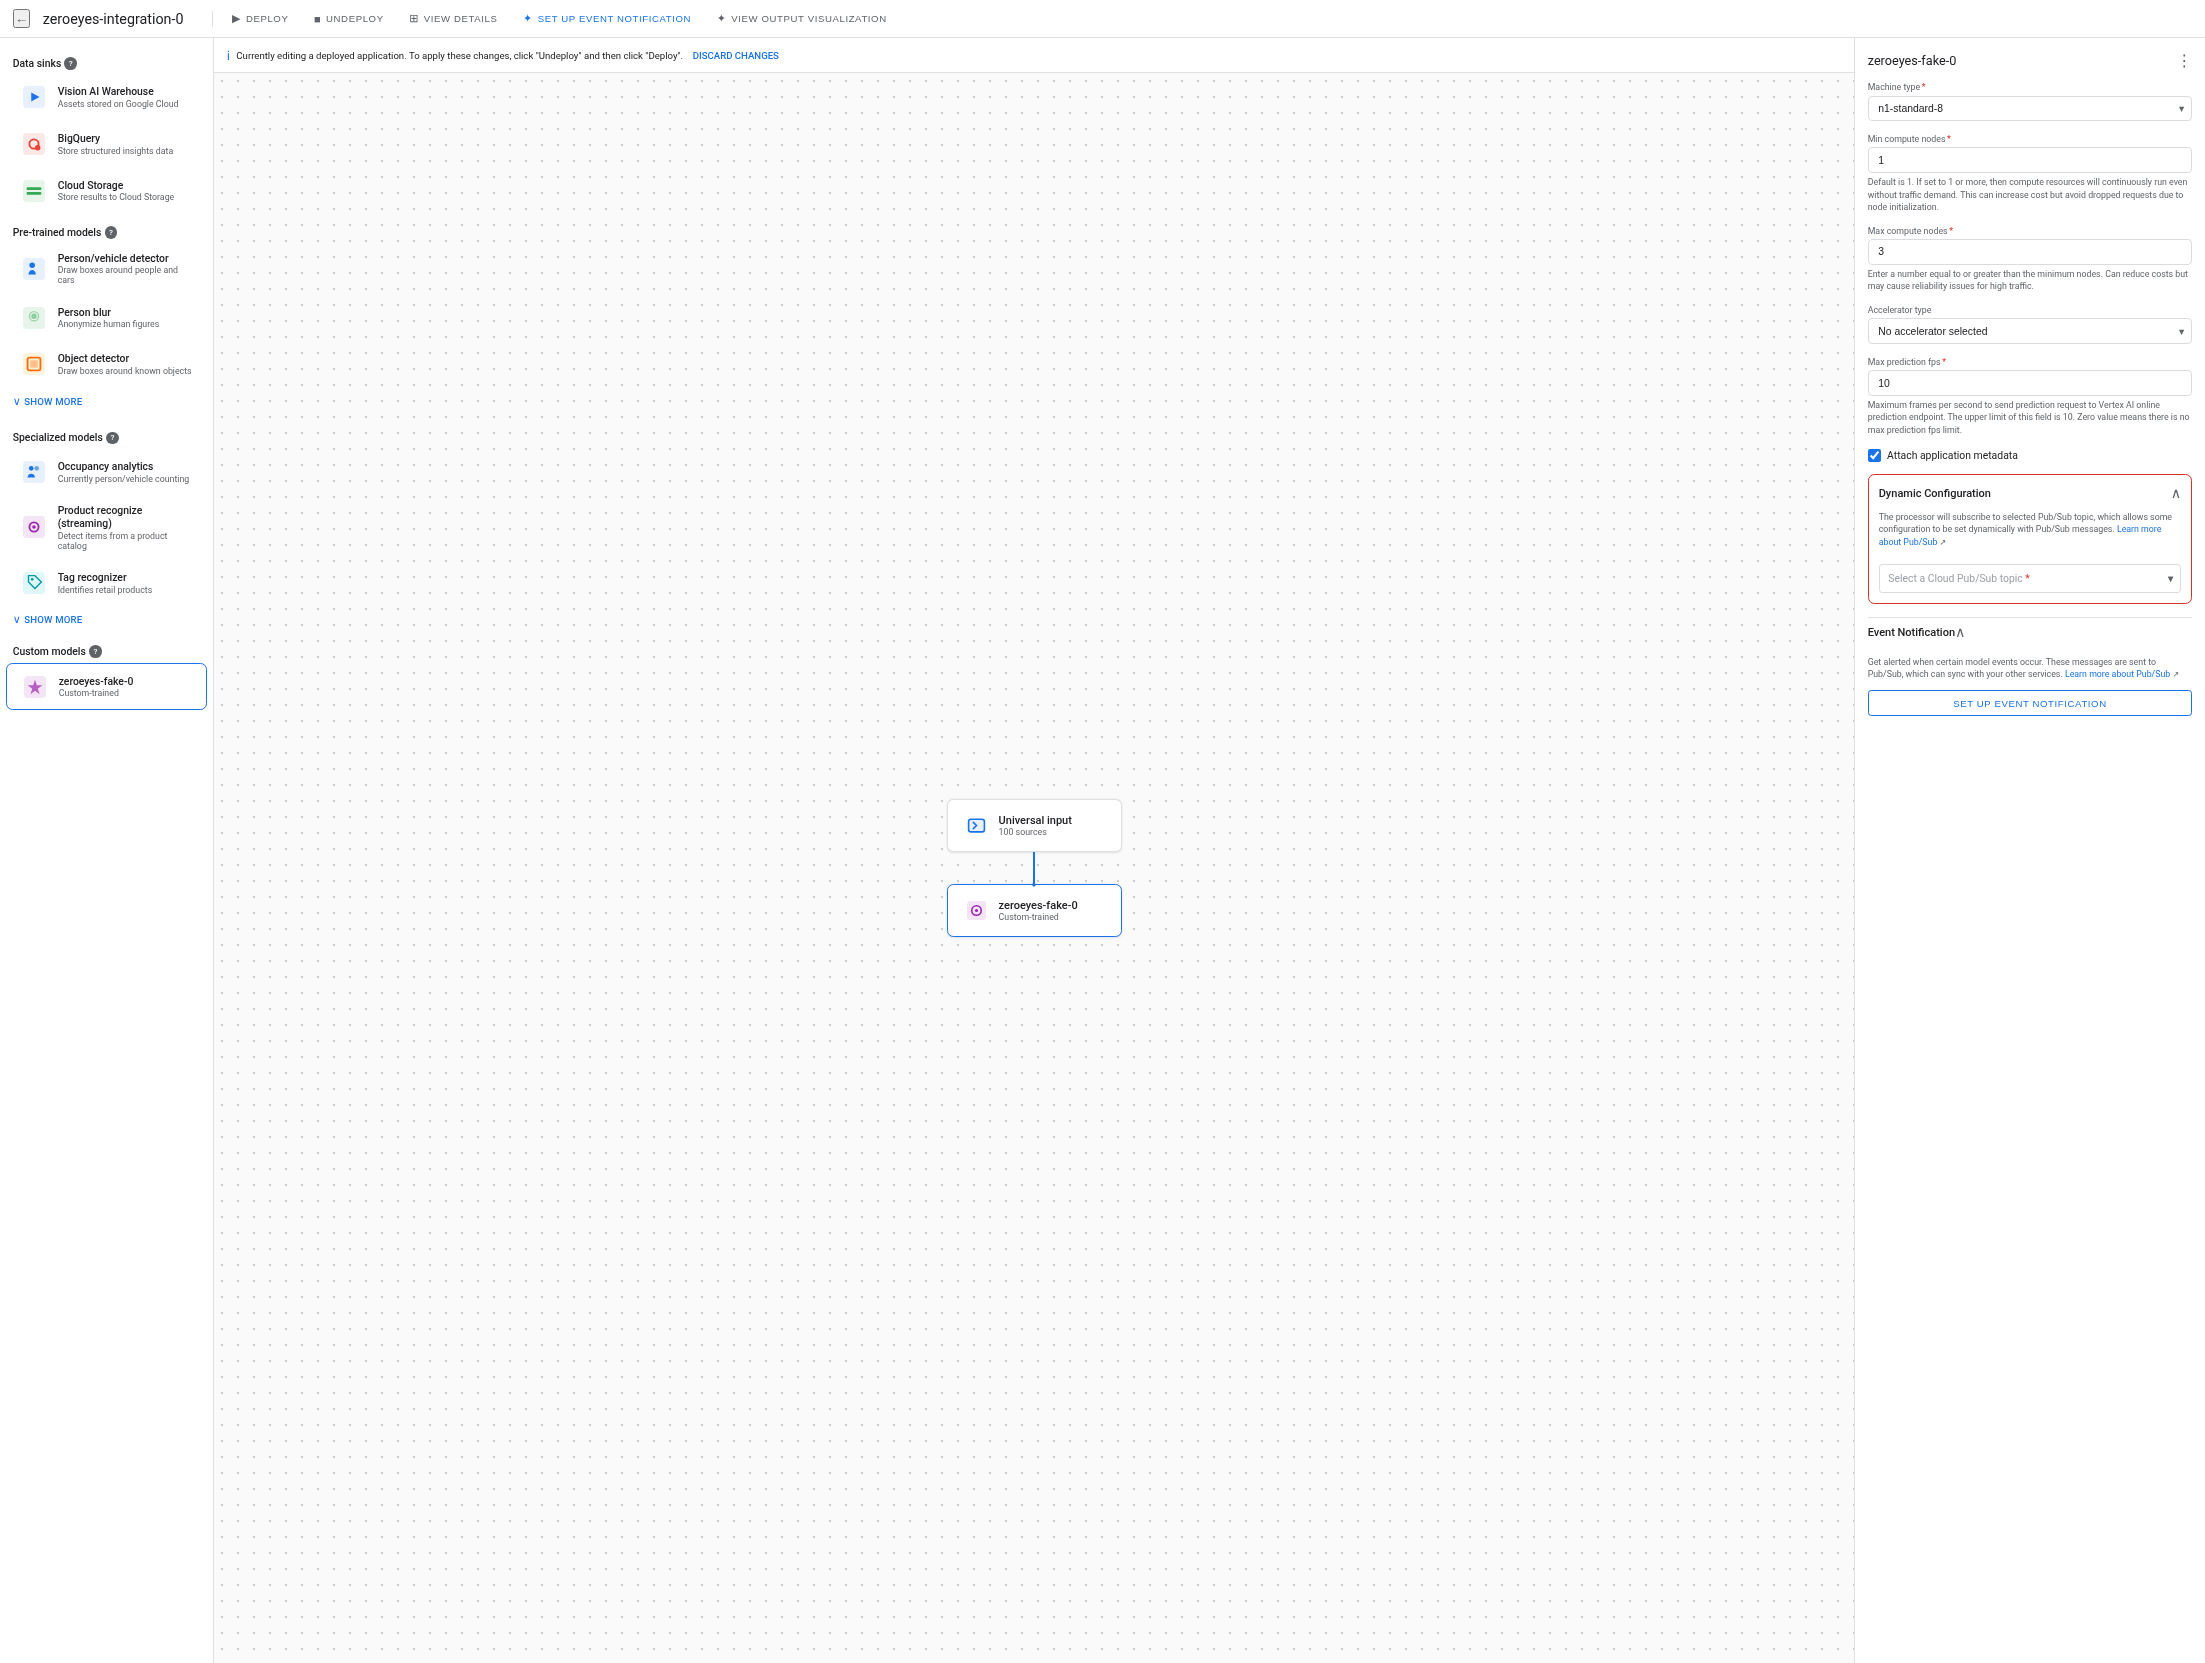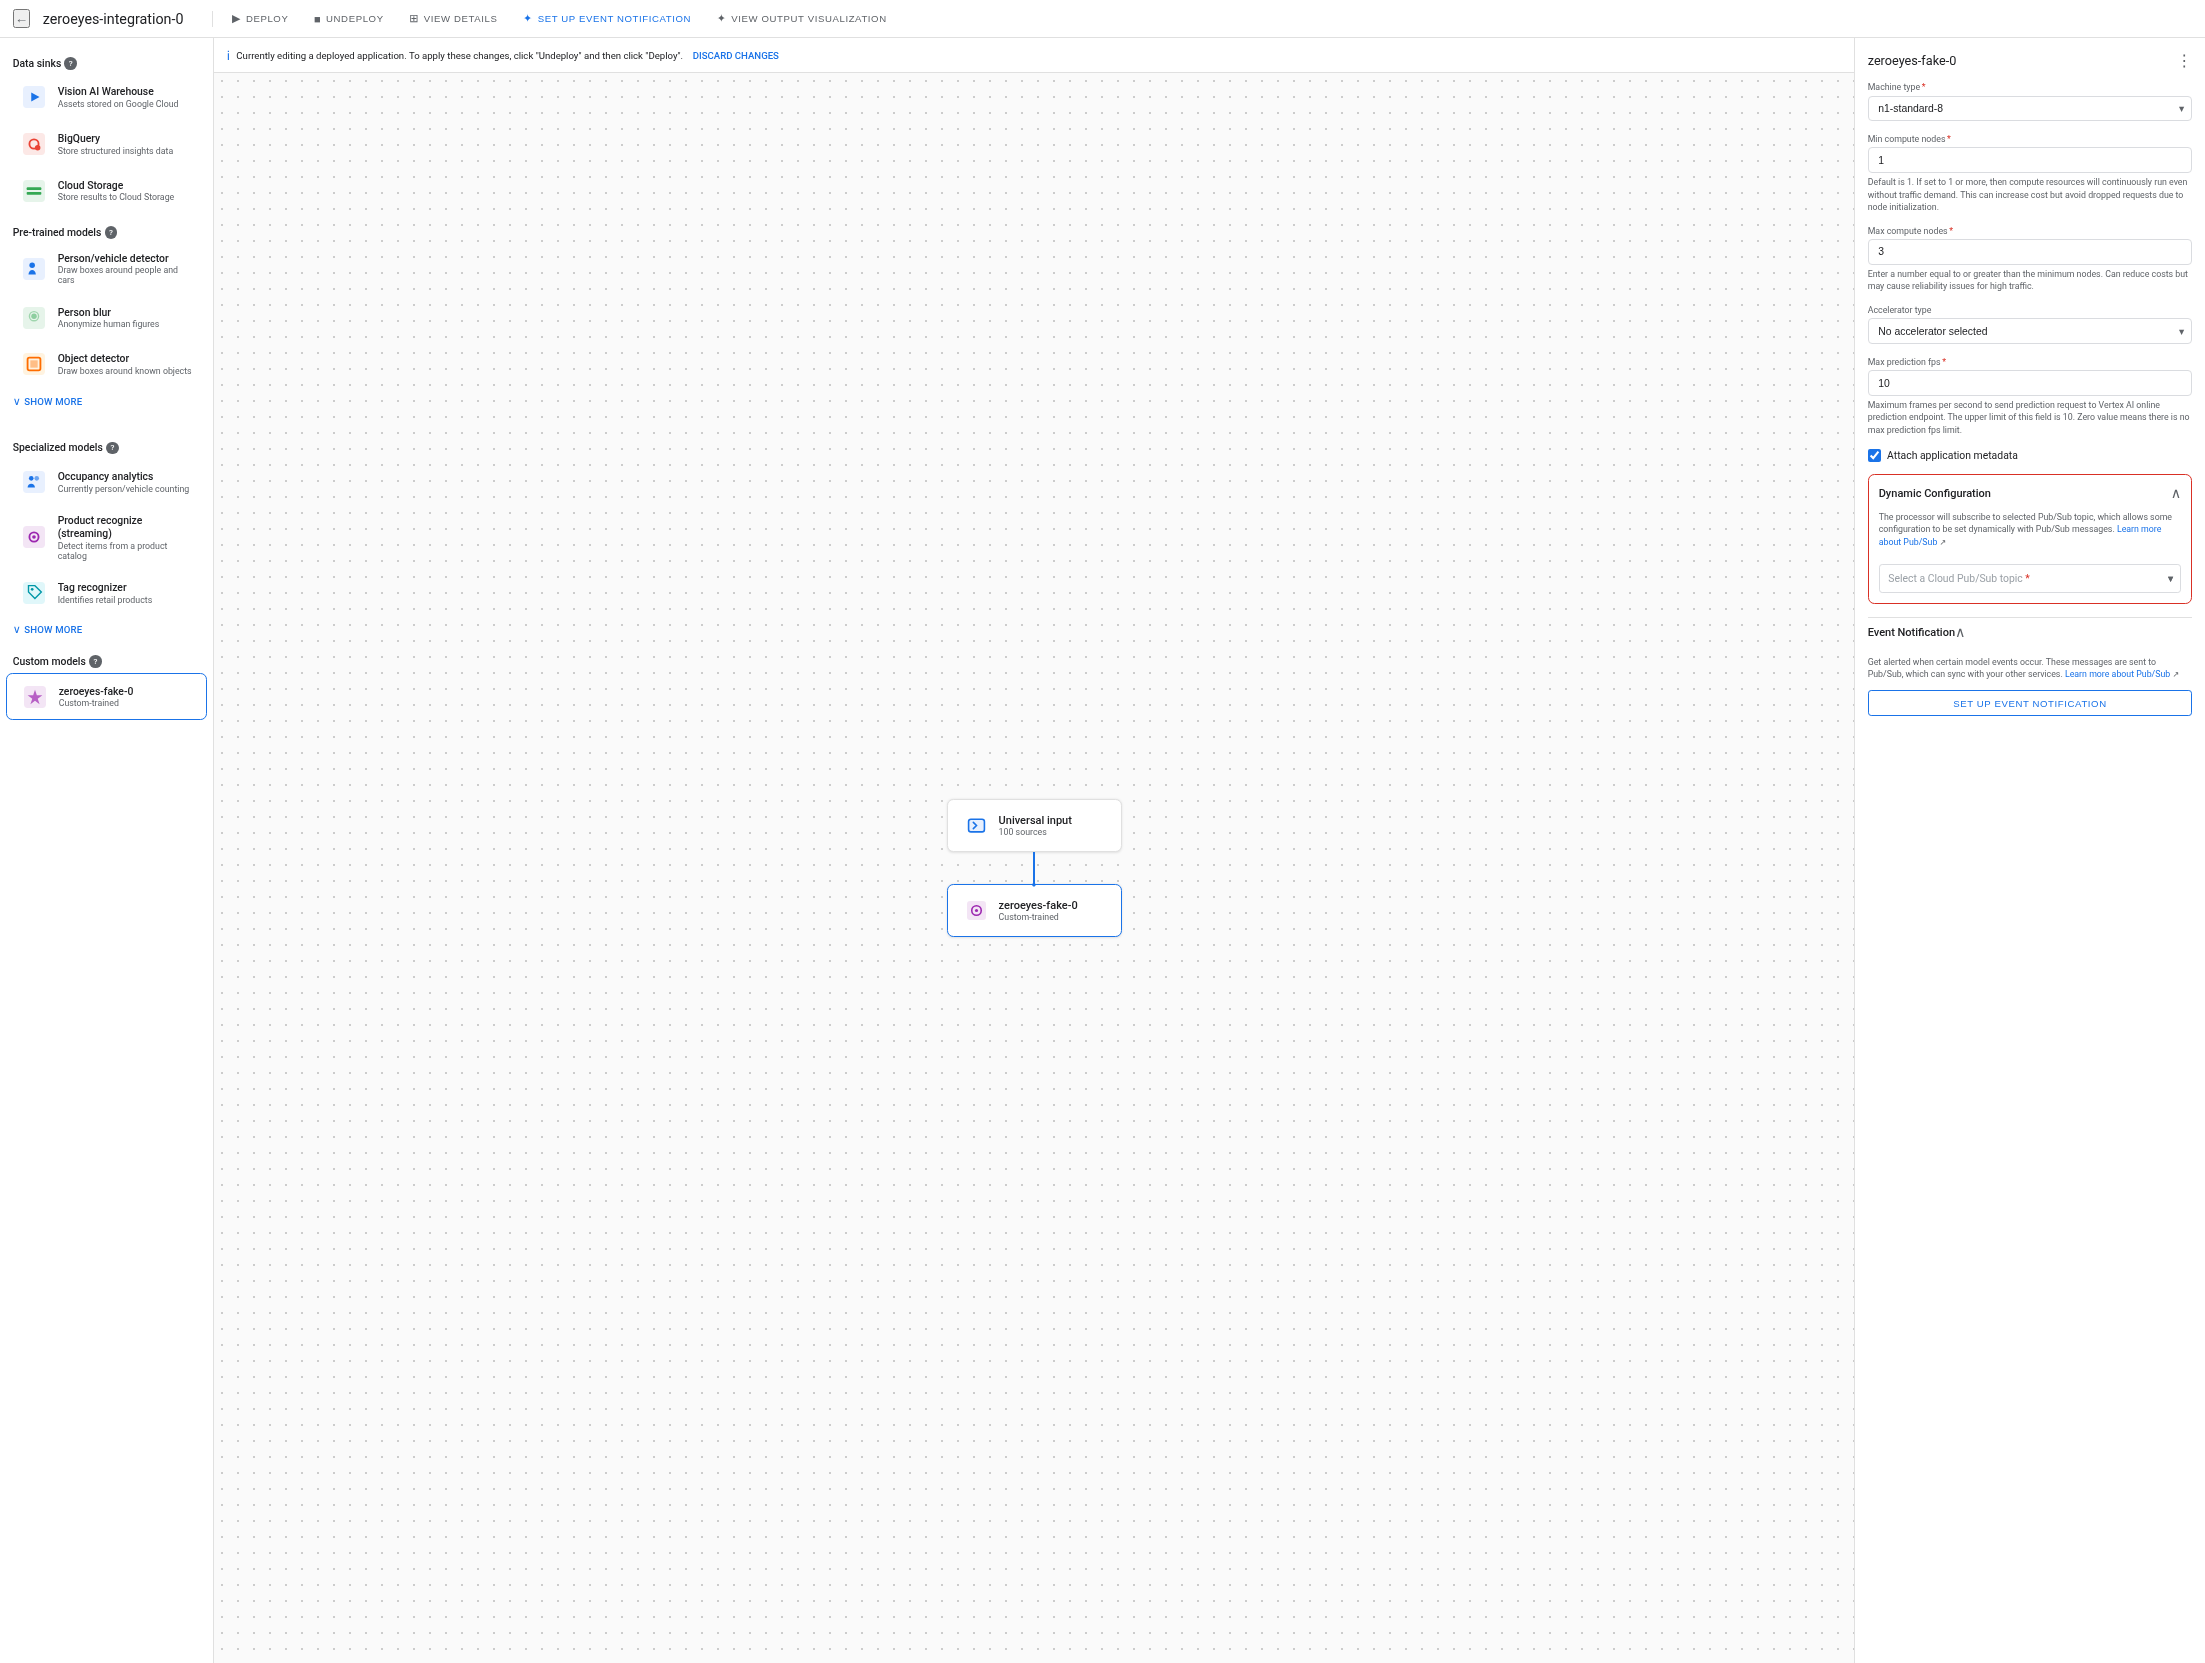--- a/index.html
+++ b/index.html
@@ -363,21 +363,21 @@
         <div class="item-title">Object detector</div>
         <div class="item-sub">Draw boxes around known objects</div>
       </div>
     </div>
 
     <div class="show-more">
       <span class="chevron">∨</span>
       <span>SHOW MORE</span>
     </div>
 
-    <div class="sidebar-section-title" style="margin-top:21px;">
+    <div class="sidebar-section-title" style="margin-top:11px;">
       <span>Specialized models</span>
       <span class="help-icon">?</span>
     </div>
 
     <div class="sidebar-item">
       <div class="item-icon">
         <svg width="22" height="22" viewBox="0 0 24 24" fill="none">
           <rect width="24" height="24" rx="4" fill="#e8f0fe"></rect>
           <circle cx="9" cy="8" r="2.5" fill="#1a73e8"></circle>
           <circle cx="15" cy="8" r="2.5" fill="#1a73e8" opacity="0.6"></circle>

